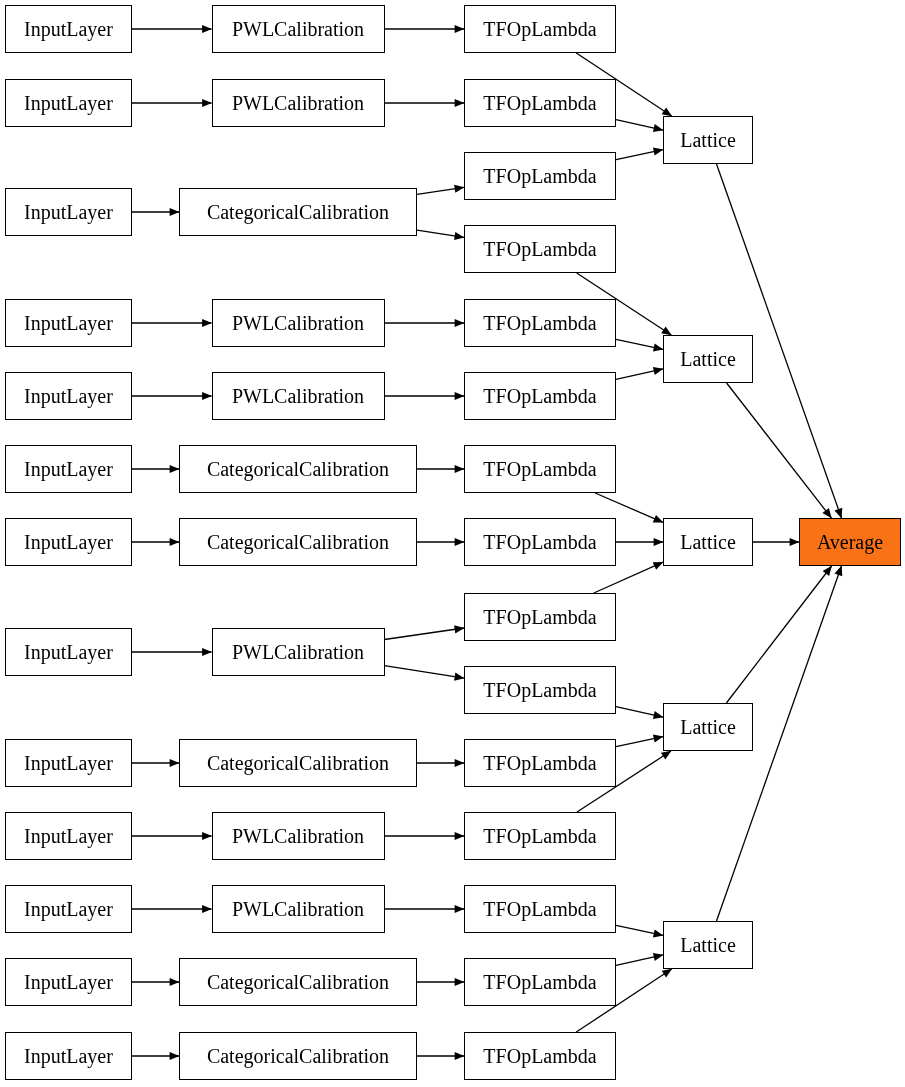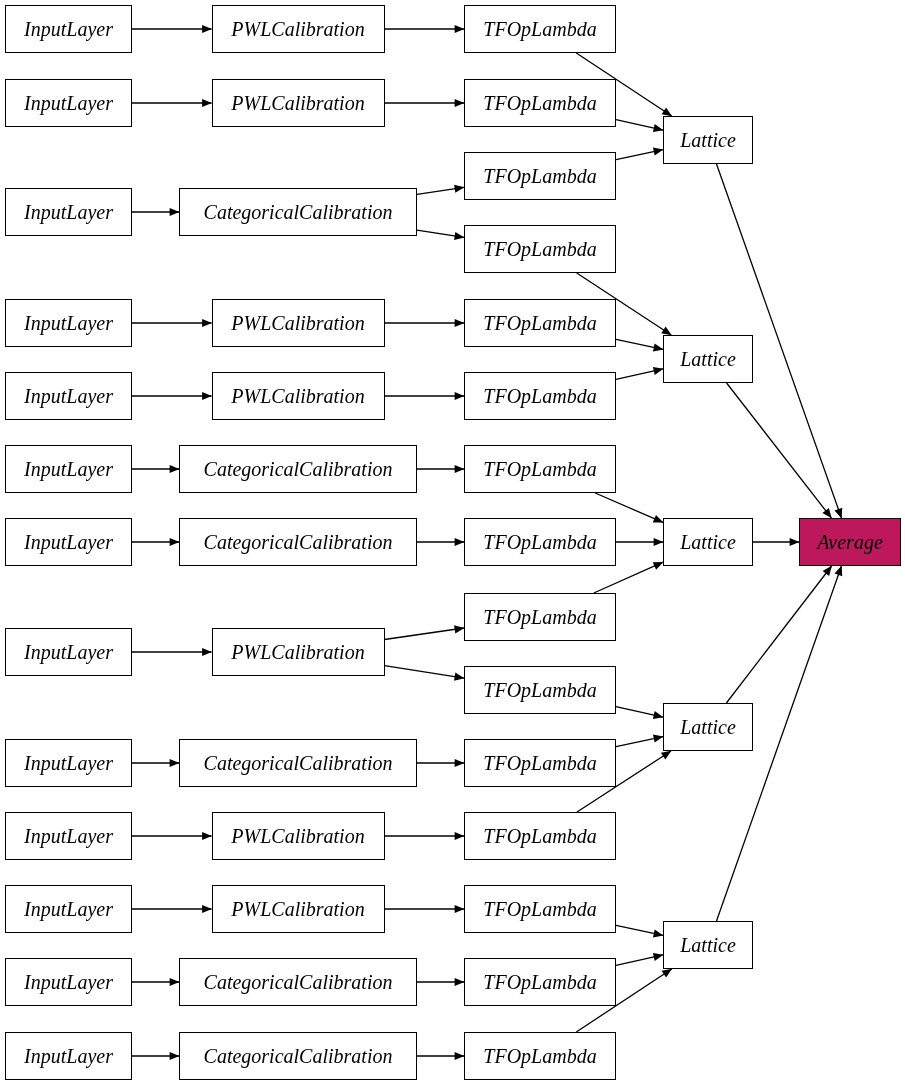--- a/index.html
+++ b/index.html
@@ -21,21 +21,20 @@
     top: 0;
     width: 905px;
     height: 1087px;
   }
   #node-layer {
     position: absolute;
     left: 0;
     top: 0;
     width: 762px;
     height: 1087px;
-    font-style: italic;
   }
   .node {
     position: absolute;
     box-sizing: border-box;
     background: #ffffff;
     border: 1.4px solid #000000;
     color: #000000;
     display: flex;
     align-items: center;
     justify-content: center;
@@ -243,17 +242,17 @@
       </div>
       <div class="node" style="left: 663px; top: 518px; width: 90px; height: 48px; background: rgb(255, 255, 255); border-color: rgb(0, 0, 0); color: rgb(0, 0, 0);">
         <span>Lattice</span>
       </div>
       <div class="node" style="left: 663px; top: 703px; width: 90px; height: 48px; background: rgb(255, 255, 255); border-color: rgb(0, 0, 0); color: rgb(0, 0, 0);">
         <span>Lattice</span>
       </div>
       <div class="node" style="left: 663px; top: 921px; width: 90px; height: 48px; background: rgb(255, 255, 255); border-color: rgb(0, 0, 0); color: rgb(0, 0, 0);">
         <span>Lattice</span>
       </div>
-      <div class="node" style="left: 799px; top: 518px; width: 102px; height: 48px; background: #be185d; border-color: rgb(0, 0, 0); color: rgb(0, 0, 0);">
+      <div class="node" style="left: 799px; top: 518px; width: 102px; height: 48px; background: #f97316; border-color: rgb(0, 0, 0); color: rgb(0, 0, 0);">
         <span>Average</span>
       </div>
     </div>
 </div>
 
 </body></html>

